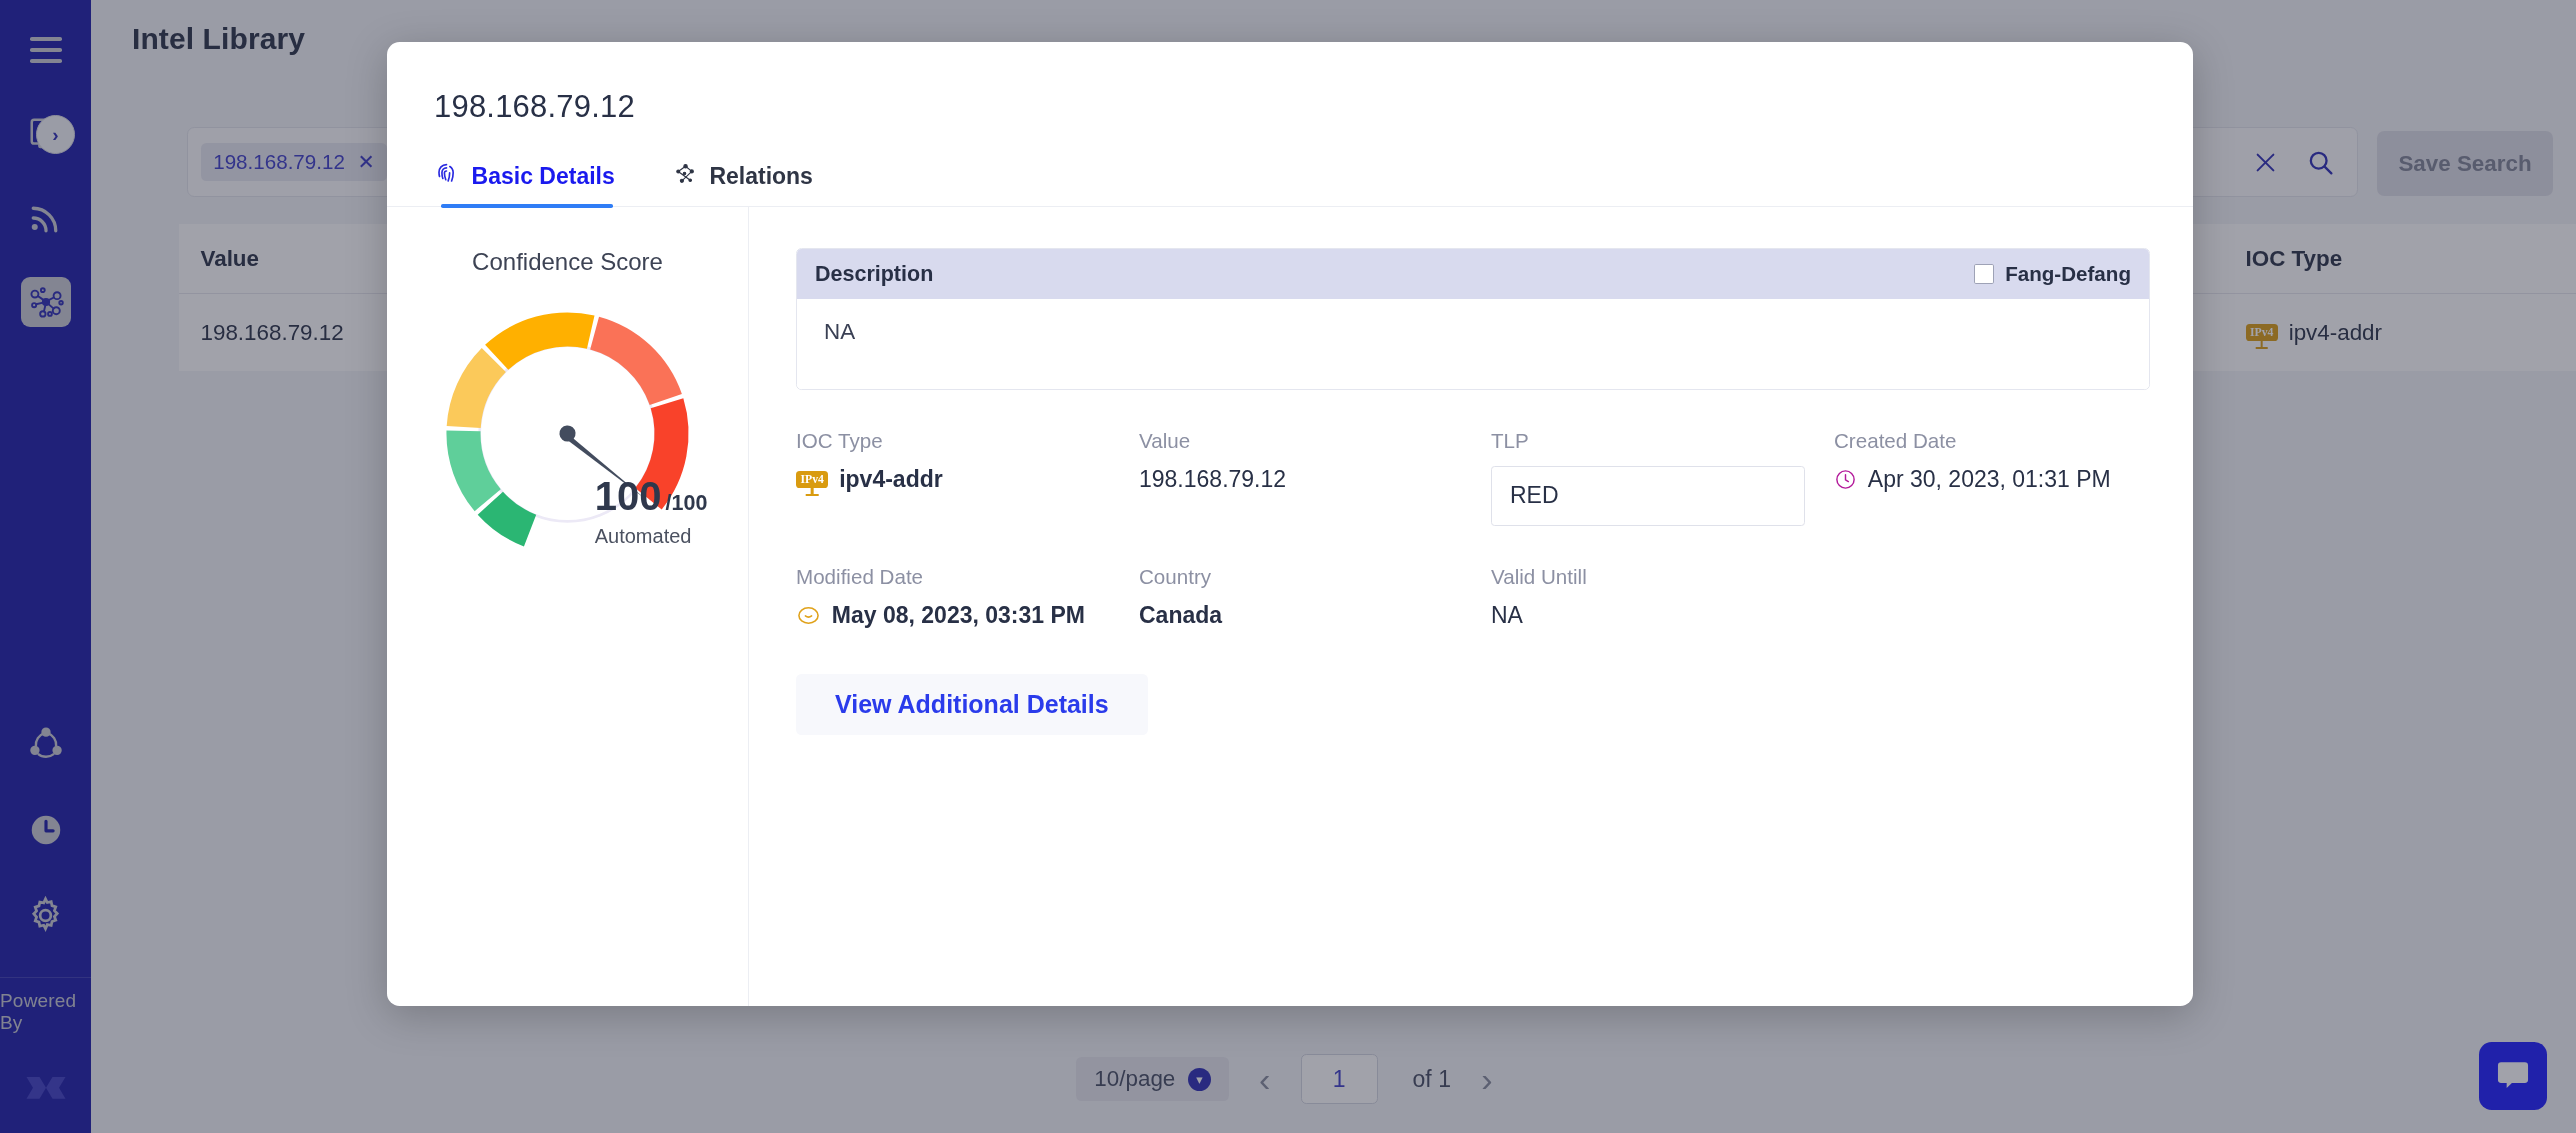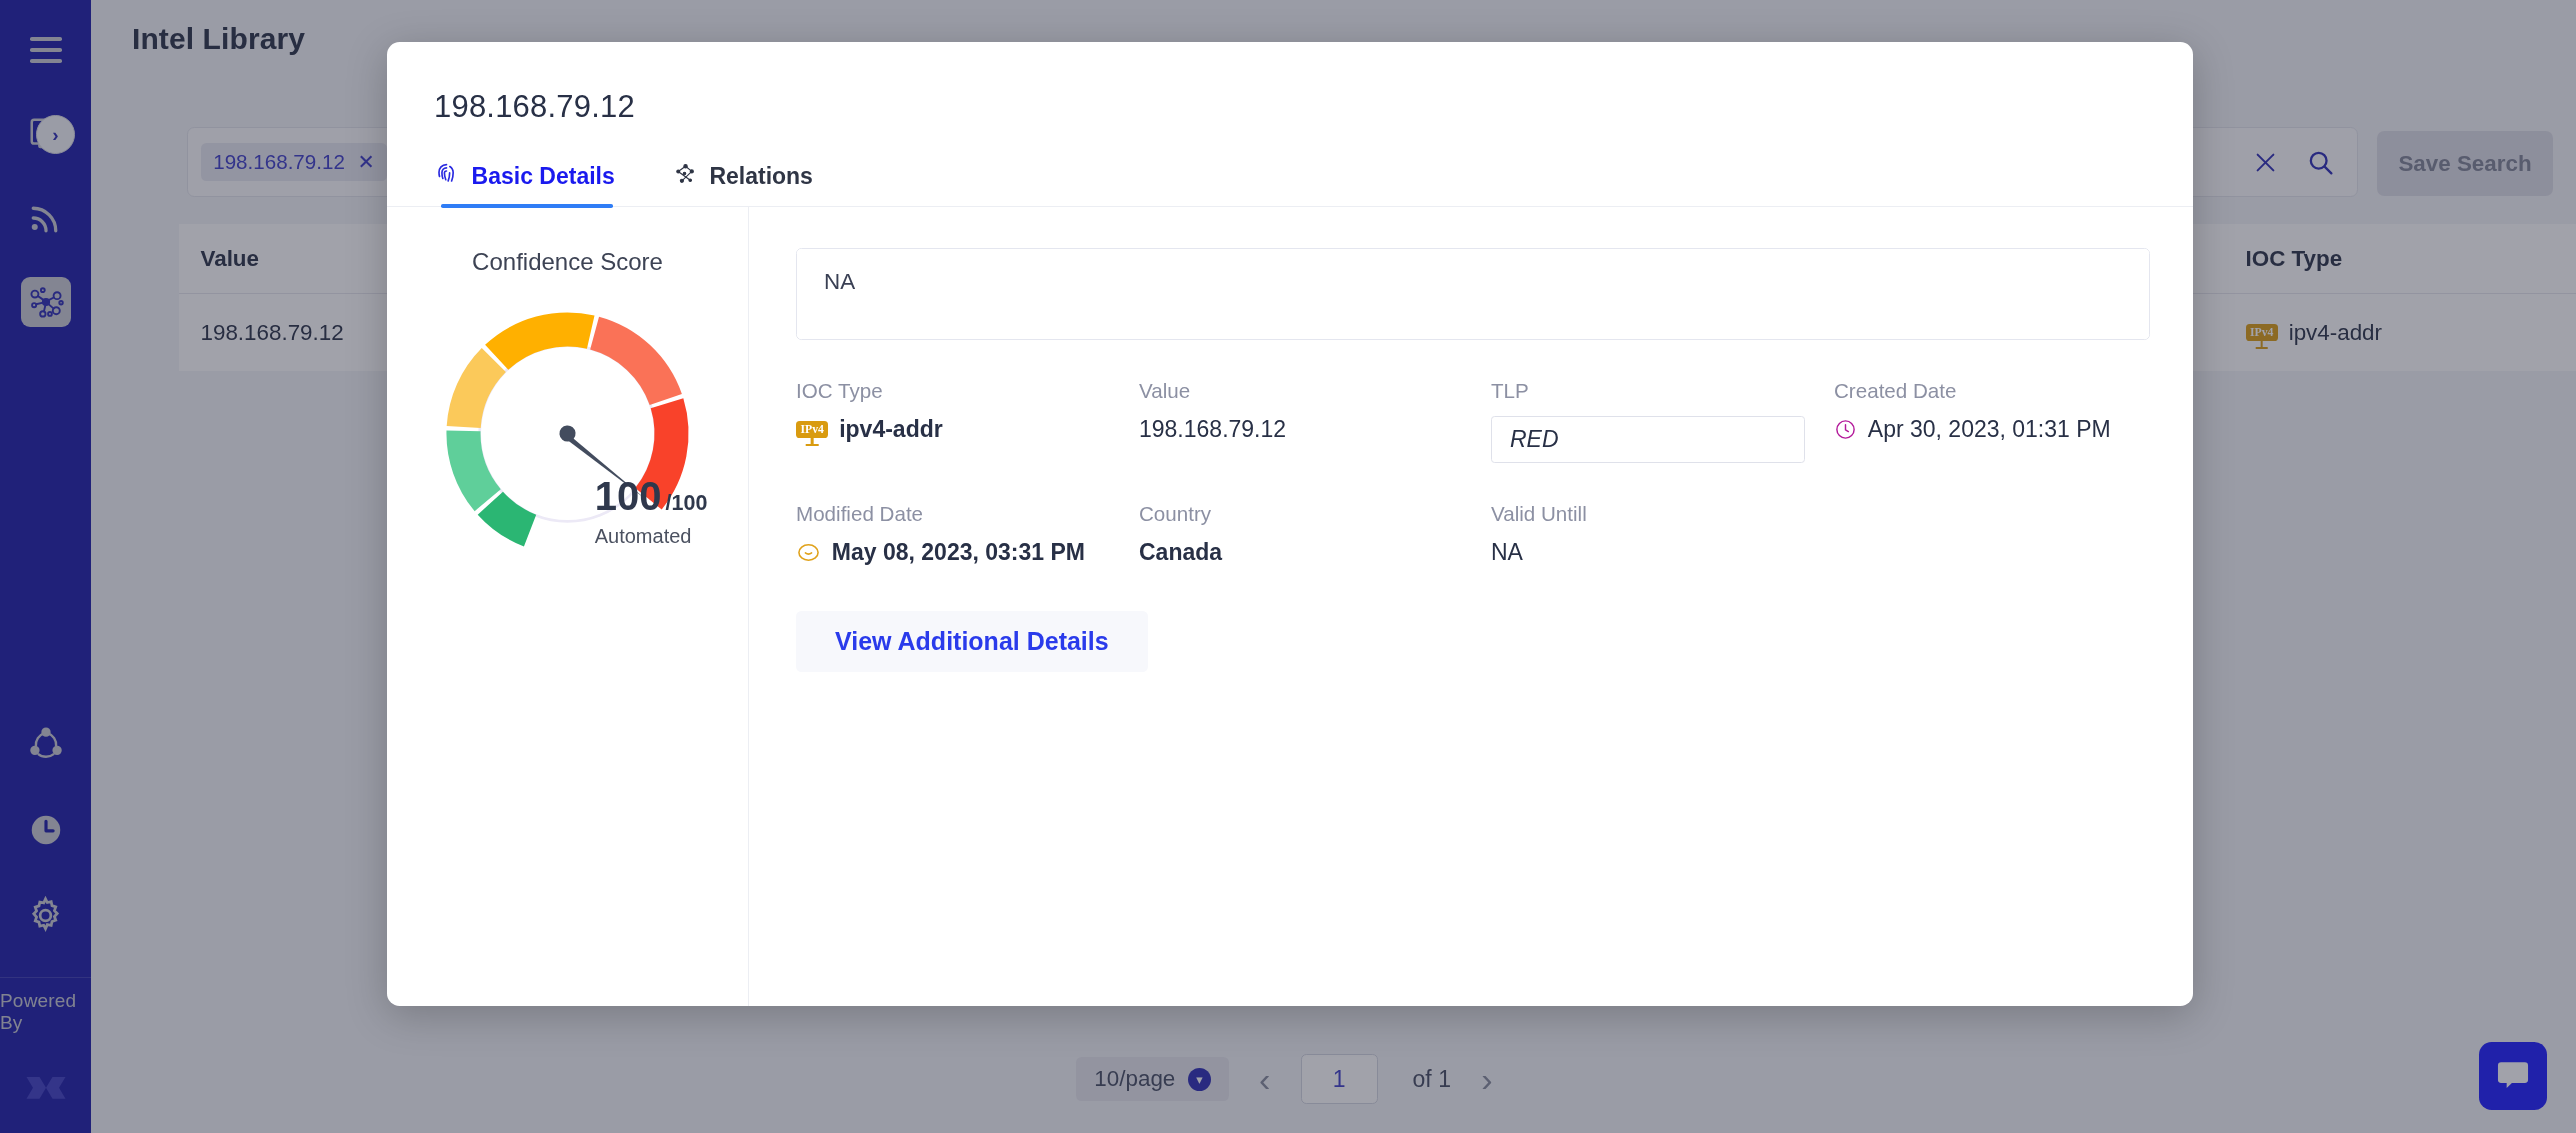--- a/index.html
+++ b/index.html
@@ -256,23 +256,23 @@
   }
   .field-label {
     font-size: 20.6px; color: #8c90a3; margin-bottom: 12.6px;
   }
   .field-value {
     font-size: 23px; color: #283046; font-weight: 700;
     display:flex; align-items:center; gap: 10.8px;
   }
   .field-value.plain { font-weight: 400; }
   .tlp-box {
-    width: 314px; height: 47px; border: 0.9px solid #dfe1ea; border-radius: 3.6px;
+    width: 314px; height: 60px; border: 0.9px solid #dfe1ea; border-radius: 3.6px;
     display:flex; align-items:center; padding-left: 18px;
-    font-size: 23px; color: #283046; background:#fff;font-style:italic;
+    font-size: 23px; color: #283046; background:#fff;
   }
   #view-additional-btn {
     margin-top: 45px;
     display: inline-flex; align-items: center; justify-content: center;
     height: 61px; padding: 0 39px;
     background: #f7f8fc; border-radius: 5.4px;
     color: #2a3beb; font-size: 25px; font-weight: 700;
   }
 
   .icon-clock-magenta { color: #b3199a; display:flex; }
@@ -507,20 +507,27 @@
             <span id="gauge-max">/100</span>
           </div>
           <div id="gauge-sub">Automated</div>
         </div>
       </div>
     </div>
 
     <div id="details-panel">
 
       <div id="description-card">
+        <div id="description-header">
+          <span id="description-label">Description</span>
+          <span id="fang-defang-wrap">
+            <span class="checkbox-box"></span>
+            <span id="fang-defang-label">Fang-Defang</span>
+          </span>
+        </div>
         <div id="description-body">NA</div>
       </div>
 
       
       <div class="field-grid">
         <div>
           <div class="field-label">IOC Type</div>
           <div class="field-value">
             <span class="ipv4-badge">IPv4</span>
             <span>ipv4-addr</span>

